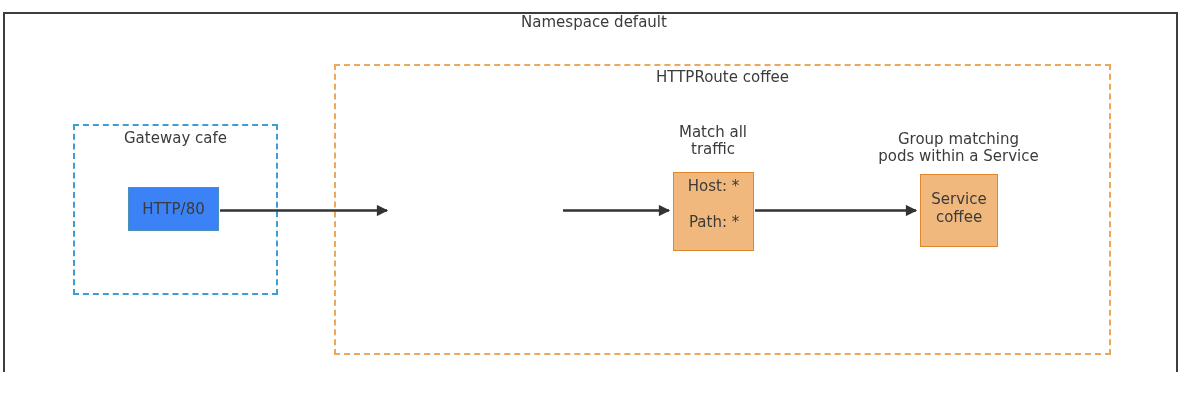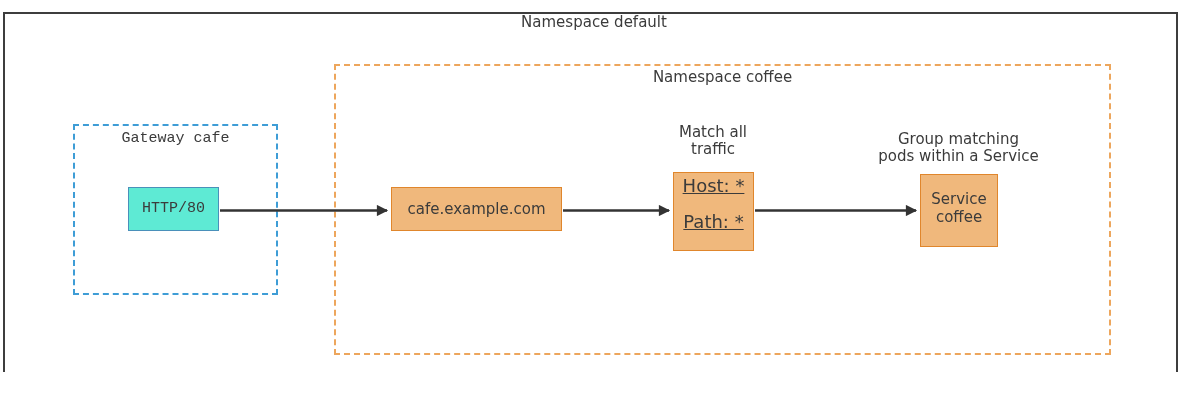--- a/index.html
+++ b/index.html
@@ -37,21 +37,20 @@
     position: absolute;
     left: 73px; top: 124px;
     width: 201px; height: 167px;
     border: 2px dashed #3e9dd6;
   }
   .gateway-box .group-label {
     margin-top: 4px;
     text-align: center;
     font-size: 15px;
     line-height: 17px;
-    font-family: Liberation Mono, monospace;
   }
   
   .httproute-box {
     position: absolute;
     left: 334px; top: 64px;
     width: 773px; height: 287px;
     border: 2px dashed #eda65c;
   }
   .httproute-box .group-label {
     margin-top: 3px;
@@ -65,37 +64,35 @@
     display: flex;
     align-items: center;
     justify-content: center;
     text-align: center;
     font-size: 15px;
     line-height: 18px;
     box-sizing: border-box;
     white-space: pre-line;
   }
   .node-blue {
-    background: #5eead4;
+    background: #3b82f6;
     border: 1.5px solid #4a90ba;
-    font-family: Liberation Mono, monospace;
   }
   .node-orange {
     background: #f0b87c;
     border: 1.5px solid #e0862c;
   }
   .node-listener   { left: 128px; top: 187px; width: 91px;  height: 44px; }
   .node-hostname   { left: 391px; top: 187px; width: 171px; height: 44px; }
   .node-match      { left: 673px; top: 172px; width: 81px;  height: 79px; padding-bottom: 16px; }
   .node-backend    { left: 920px; top: 174px; width: 78px;  height: 73px; padding-bottom: 6px; }
   .node-match .match-lines {
-    text-align: center;
-    font-size: 18px;
+    text-align: right;
+    font-size: 15px;
     line-height: 18px;
-    text-decoration: underline;
   }
   
   .annotation {
     position: absolute;
     text-align: center;
     font-size: 15px;
     line-height: 17px;
     white-space: pre-line;
     margin-top: 11px;
   }
@@ -114,37 +111,36 @@
 <div class="canvas">
 
   <div class="namespace-box"></div>
   <div class="namespace-title">Namespace default</div>
 
   <div class="gateway-box">
     <div class="group-label">Gateway cafe</div>
   </div>
 
   <div class="httproute-box">
-    <div class="group-label">Namespace coffee</div>
+    <div class="group-label">HTTPRoute coffee</div>
   </div>
 
   <svg class="arrows" width="1188" height="420" viewBox="0 0 1188 420">
     <defs>
       <marker id="ah" viewBox="0 0 10 10" refX="9" refY="5" markerWidth="5.5" markerHeight="4.5" orient="auto" markerUnits="strokeWidth">
         <path d="M0,0 L10,5 L0,10 z" fill="#333333"></path>
       </marker>
     </defs>
     <line x1="220" y1="210.5" x2="387" y2="210.5" stroke="#333333" stroke-width="2.5" marker-end="url(#ah)"></line>
     <line x1="563" y1="210.5" x2="669" y2="210.5" stroke="#333333" stroke-width="2.5" marker-end="url(#ah)"></line>
     <line x1="755" y1="210.5" x2="916" y2="210.5" stroke="#333333" stroke-width="2.5" marker-end="url(#ah)"></line>
   </svg>
 
   <div class="node node-blue node-listener">HTTP/80</div>
 
-  <div class="node node-orange node-hostname">cafe.example.com</div>
 
   <div class="node node-orange node-match">
     <div class="match-lines">
       <div>Host: *</div>
       <div>Path: *</div>
     </div>
   </div>
 
   <div class="node node-orange node-backend">Service
 coffee</div>

